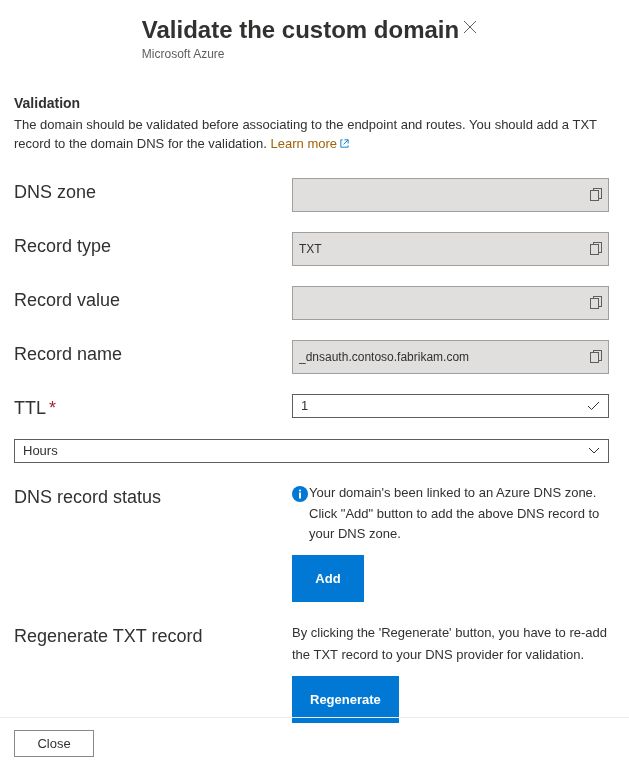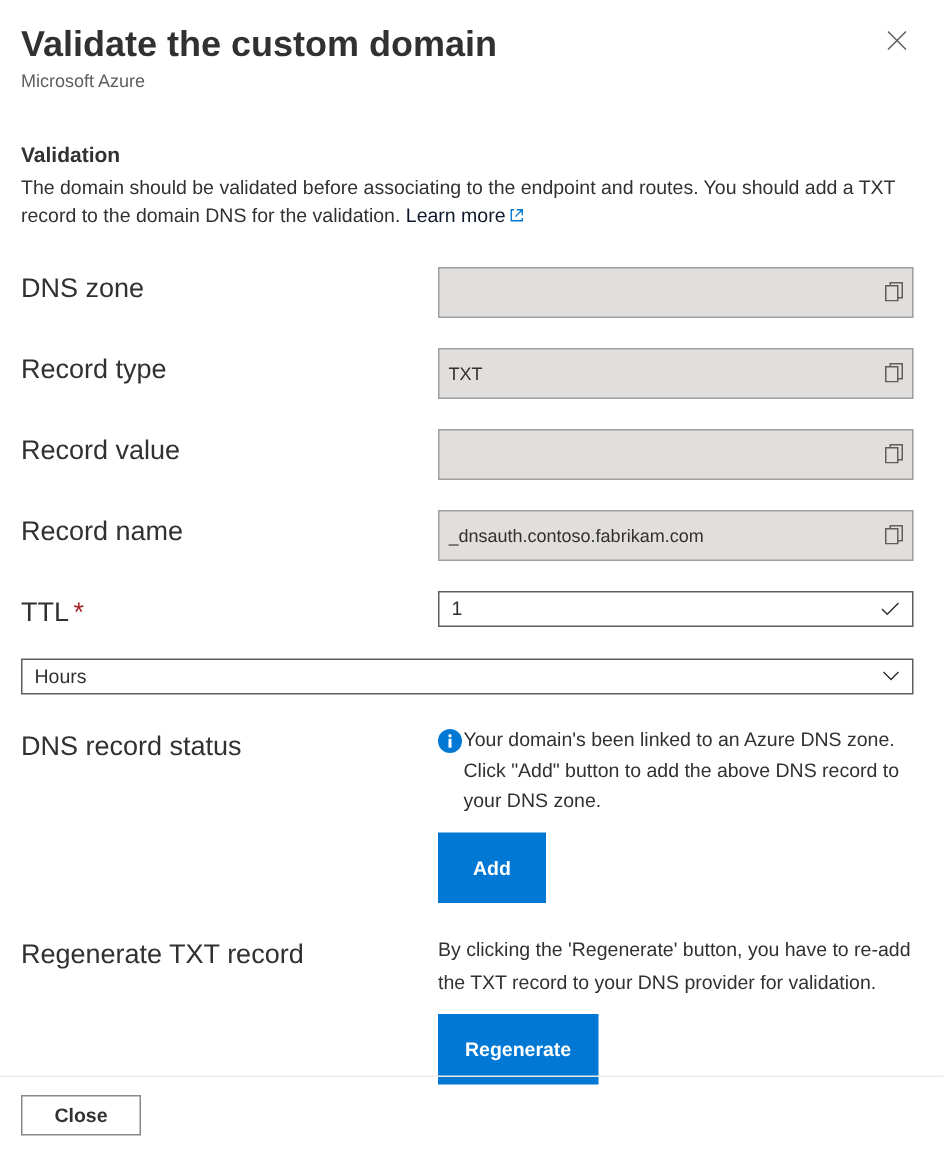--- a/index.html
+++ b/index.html
@@ -10,21 +10,21 @@
       background: #fff;
       width: 629px;
       height: 771px;
       position: relative;
     }
     .panel {
       padding: 16px 20px 0 14px;
     }
     .header {
       display: flex;
-      justify-content: space-between;
+      justify-content: center;
       align-items: flex-start;
     }
     .title-block h1 {
       font-size: 24px;
       font-weight: 600;
       color: #323130;
       line-height: 1.2;
     }
     .subtitle {
       font-size: 12px;
@@ -44,21 +44,21 @@
       margin-top: 34px;
       color: #323130;
     }
     .description {
       margin-top: 4px;
       font-size: 13px;
       line-height: 1.5;
       color: #323130;
     }
     .link {
-      color: #0f172a;
+      color: #a16207;
       cursor: pointer;
       text-decoration: none;
     }
     .ext-icon svg { vertical-align: -1px; margin-left: 2px; }
     .form {
       margin-top: 24px;
     }
     .row {
       display: flex;
       align-items: flex-start;
@@ -153,21 +153,20 @@
       padding: 12px 14px 14px 14px;
     }
     .btn-secondary {
       background: #fff;
       border: 1px solid #8a8886;
       color: #323130;
       font-size: 13px;
       padding: 5px 20px;
       cursor: pointer;
       min-width: 80px;
-      font-weight: bold;
     }
   </style>
 </head>
 <body>
 
 <div class="panel">
   <div class="header">
     <div class="title-block">
       <h1>Validate the custom domain</h1>
       <div class="subtitle">Microsoft Azure</div>

